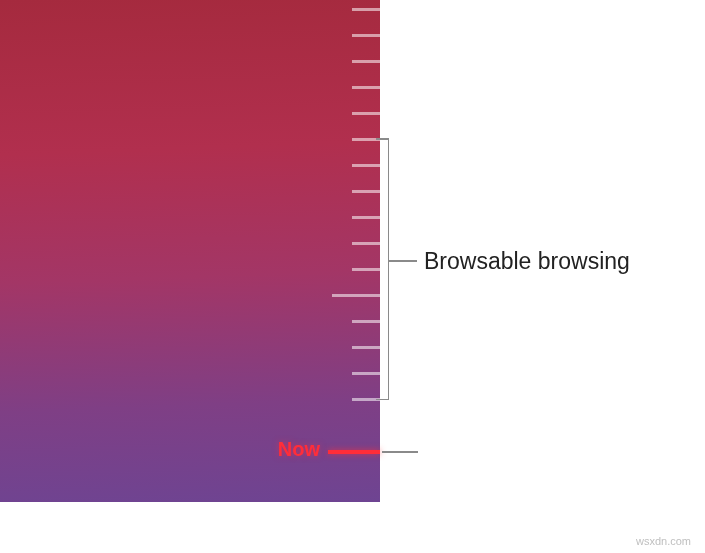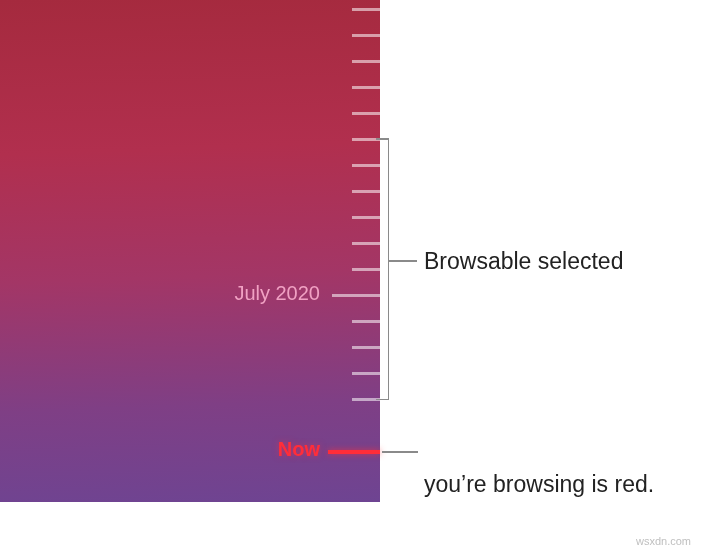--- a/index.html
+++ b/index.html
@@ -95,32 +95,30 @@
     <div class="tick" style="top: 60px;"></div>
     <div class="tick" style="top: 86px;"></div>
     <div class="tick" style="top: 112px;"></div>
     <div class="tick" style="top: 138px;"></div>
     <div class="tick" style="top: 164px;"></div>
     <div class="tick" style="top: 190px;"></div>
     <div class="tick" style="top: 216px;"></div>
     <div class="tick" style="top: 242px;"></div>
     <div class="tick" style="top: 268px;"></div>
     <div class="tick long" style="top: 294px;"></div>
-    <div class="ts-label" style="top: 282px;">July 2020</div>
     <div class="tick" style="top: 320px;"></div>
     <div class="tick" style="top: 346px;"></div>
     <div class="tick" style="top: 372px;"></div>
     <div class="tick" style="top: 398px;"></div>
     <div class="tick long selected" style="top: 450px;"></div>
     <div class="ts-label now" style="top: 438px;">Now</div>
   </div>
 
 <div class="bracket" style="top:138px; height:262px;"></div>
 <div class="leader" style="left:389px; top:260px; width:28px;"></div>
-<div class="annotation" style="left:424px; top:246px;">Browsable selected</div>
+<div class="annotation" style="left:424px; top:246px;">Browsable browsing</div>
 
 <div class="leader" style="left:382px; top:451px; width:36px;"></div>
 <div class="annotation" style="left:424px; top:438px;">
   <br>
-  <span>you’re browsing is red.</span>
 </div>
 
 <div class="watermark">wsxdn.com</div>
 
 </body></html>

